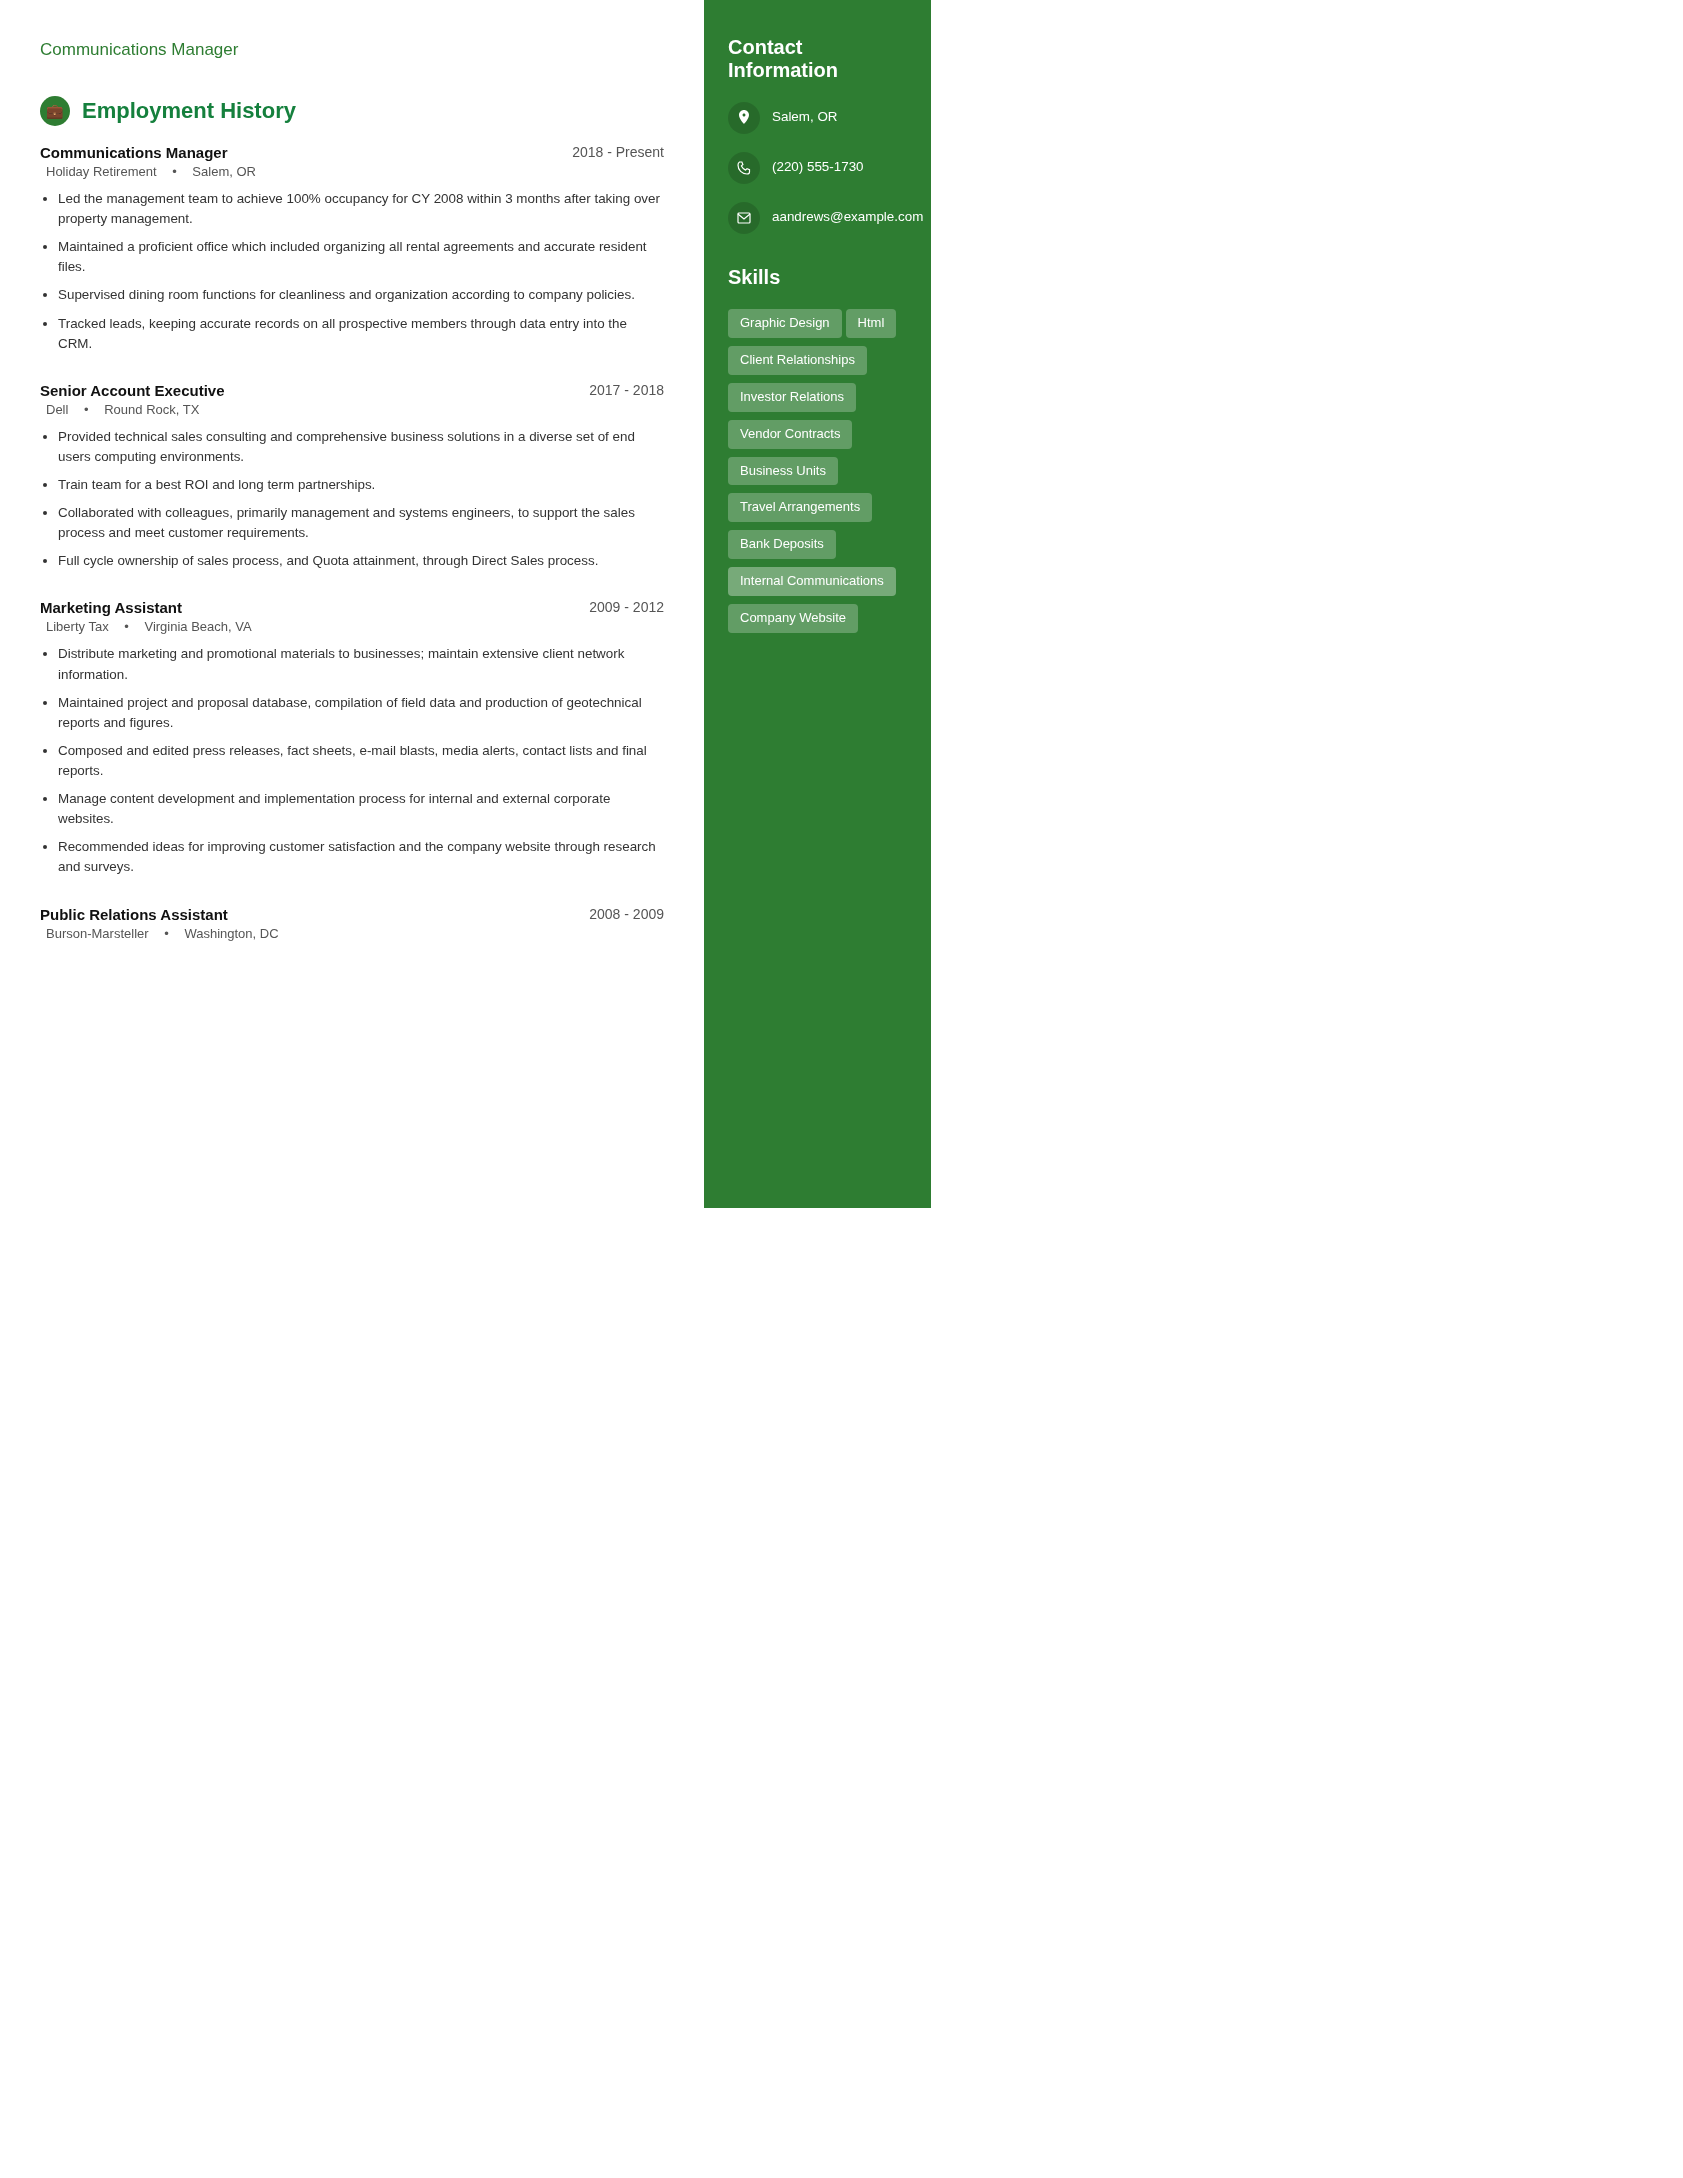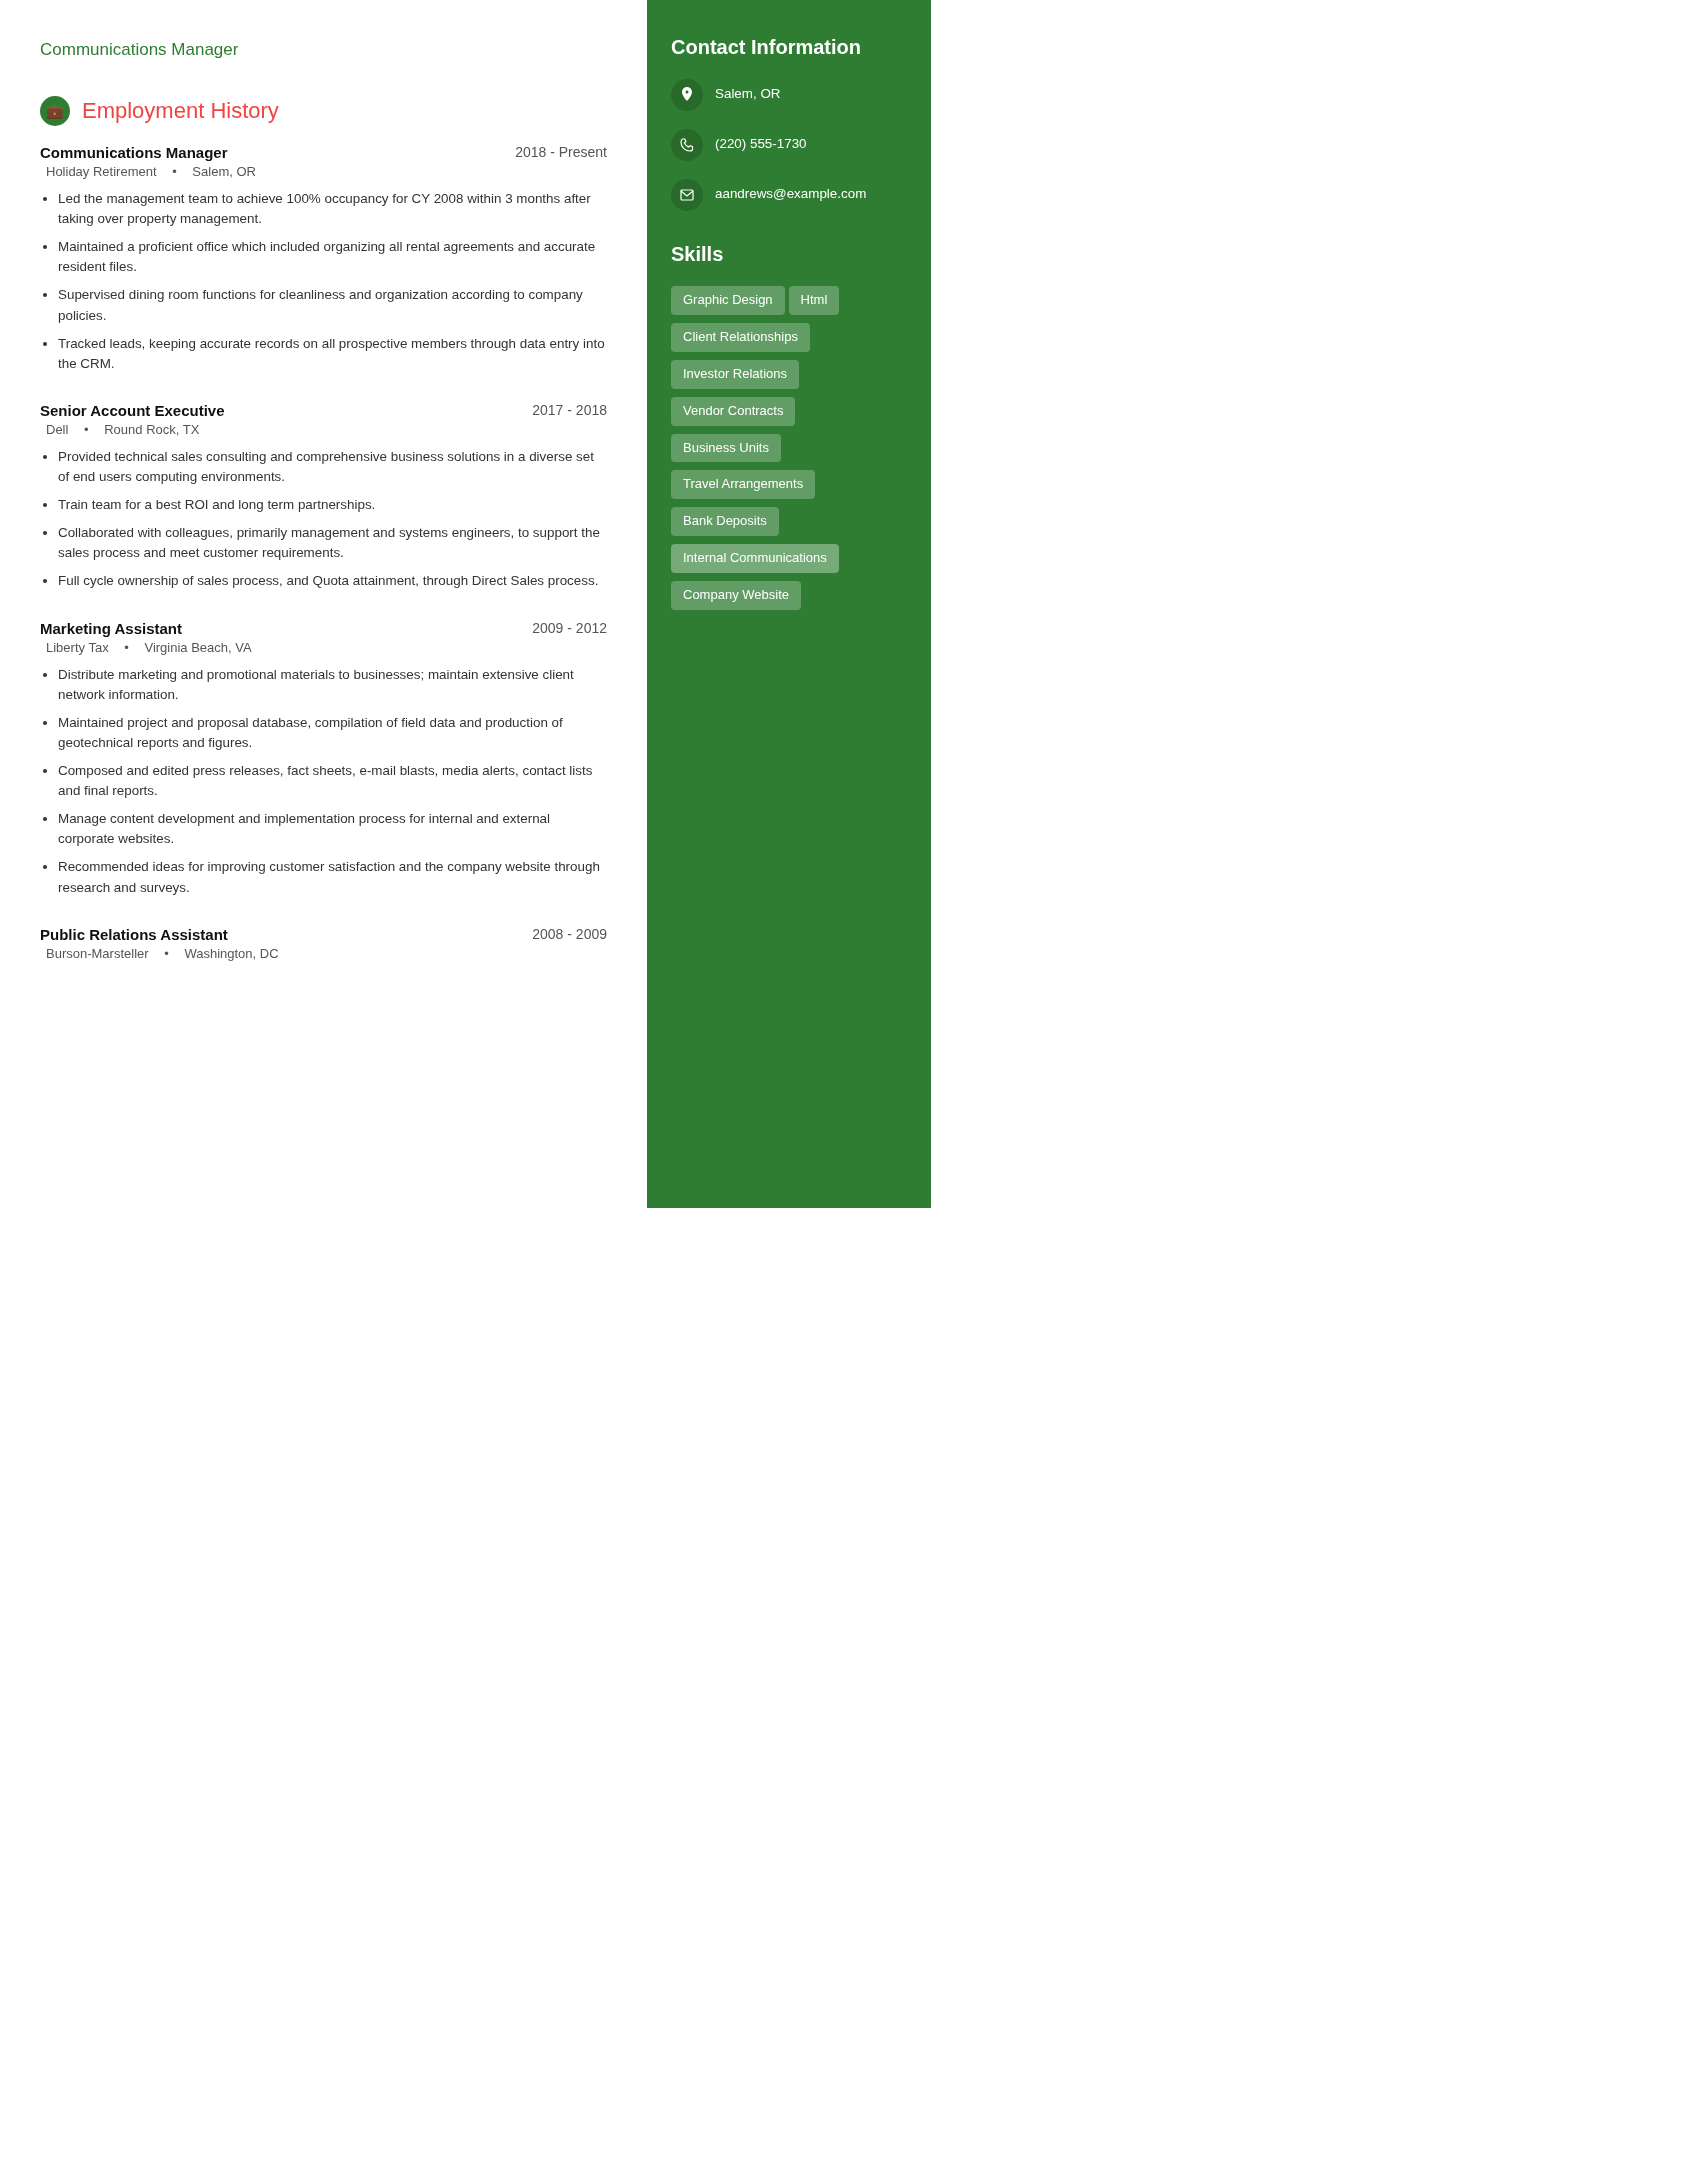--- a/index.html
+++ b/index.html
@@ -51,22 +51,22 @@
       display: flex;
       align-items: center;
       justify-content: center;
       color: white;
       font-size: 14px;
       flex-shrink: 0;
     }
 
     .section-title {
       font-size: 22px;
-      font-weight: 400;
-      color: #ef4444;
+      font-weight: 700;
+      color: #15803d;
     }
 
     .job-block {
       margin-bottom: 28px;
     }
 
     .job-header {
       display: flex;
       justify-content: space-between;
       align-items: flex-start;
@@ -101,21 +101,21 @@
 
     .job-bullets li {
       font-size: 13.4px;
       color: #333;
       margin-bottom: 8px;
       line-height: 1.5;
     }
 
     
     .right-panel {
-      width: 284px;
+      width: 227px;
       background: #2e7d32;
       padding: 36px 24px 36px 24px;
       color: white;
       flex-shrink: 0;
     }
 
     .sidebar-section-title {
       font-size: 20px;
       font-weight: 700;
       color: white;

